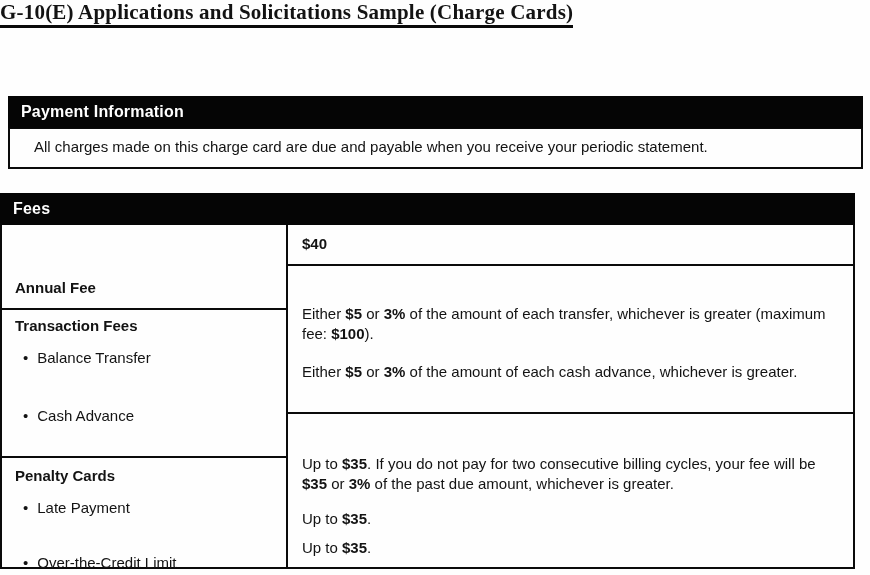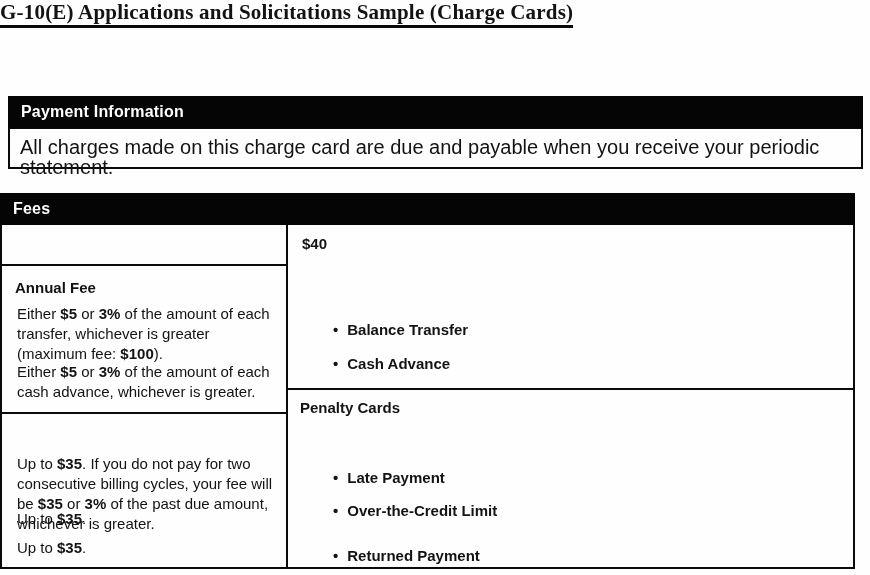--- a/index.html
+++ b/index.html
@@ -53,22 +53,22 @@
     position: absolute;
     left: 8px;
     width: 855px;
     top: 96px;
   }
   .payment-body {
     box-sizing: border-box;
     height: 41px;
     border: 2px solid #0a0a0a;
     border-top-width: 1px;
-    padding: 8px 10px 0 10px;
-    font-size: 20px;
+    padding: 8px 10px 0 24px;
+    font-size: 15px;
     line-height: 20px;
   }
 
   
   .fees {
     position: absolute;
     left: 0;
     width: 855px;
     top: 193px;
   }
@@ -90,21 +90,21 @@
     bottom: 0;
     width: 2px;
     background: #0a0a0a;
   }
   .cl, .cr {
     box-sizing: border-box;
     line-height: 20px;
   }
   .cl { padding-left: 13px; padding-right: 8px; margin-top: 44px; }
   .cl.bold { font-weight: bold; }
-  .cl.li { padding-left: 46px; font-weight: bold; }
+  .cl.li { padding-left: 21px; font-weight: normal; }
   .blt { margin-right: 9px; }
   .cr { padding-left: 15px; padding-right: 14px; }
   .bt { border-top: 2px solid #0a0a0a; }
 
   
   .r1 { padding-top: 9px; }
   .r2 { padding-top: 6px; }
   .r3 { padding-top: 12px; }
   .r4 { padding-top: 18px; }
   .r5 { padding-top: 8px; }
@@ -134,20 +134,21 @@
     <div class="bar">
       <span>Fees</span>
     </div>
 
     <div class="grid">
       <div class="vline"></div>
 
       <div class="cl bold r1">Annual Fee</div>
       <div class="cr r1"><b>$40</b></div>
 
+      <div class="cl bold bt r2">Transaction Fees</div>
       <div class="cr bt r2"></div>
 
       <div class="cl li r3">
         <span class="blt">•</span><span>Balance Transfer</span>
       </div>
       <div class="cr r3">Either <b>$5</b> or <b>3%</b> of the amount of each transfer, whichever is greater (maximum fee: <b>$100</b>).</div>
 
       <div class="cl li r4">
         <span class="blt">•</span><span>Cash Advance</span>
       </div>

